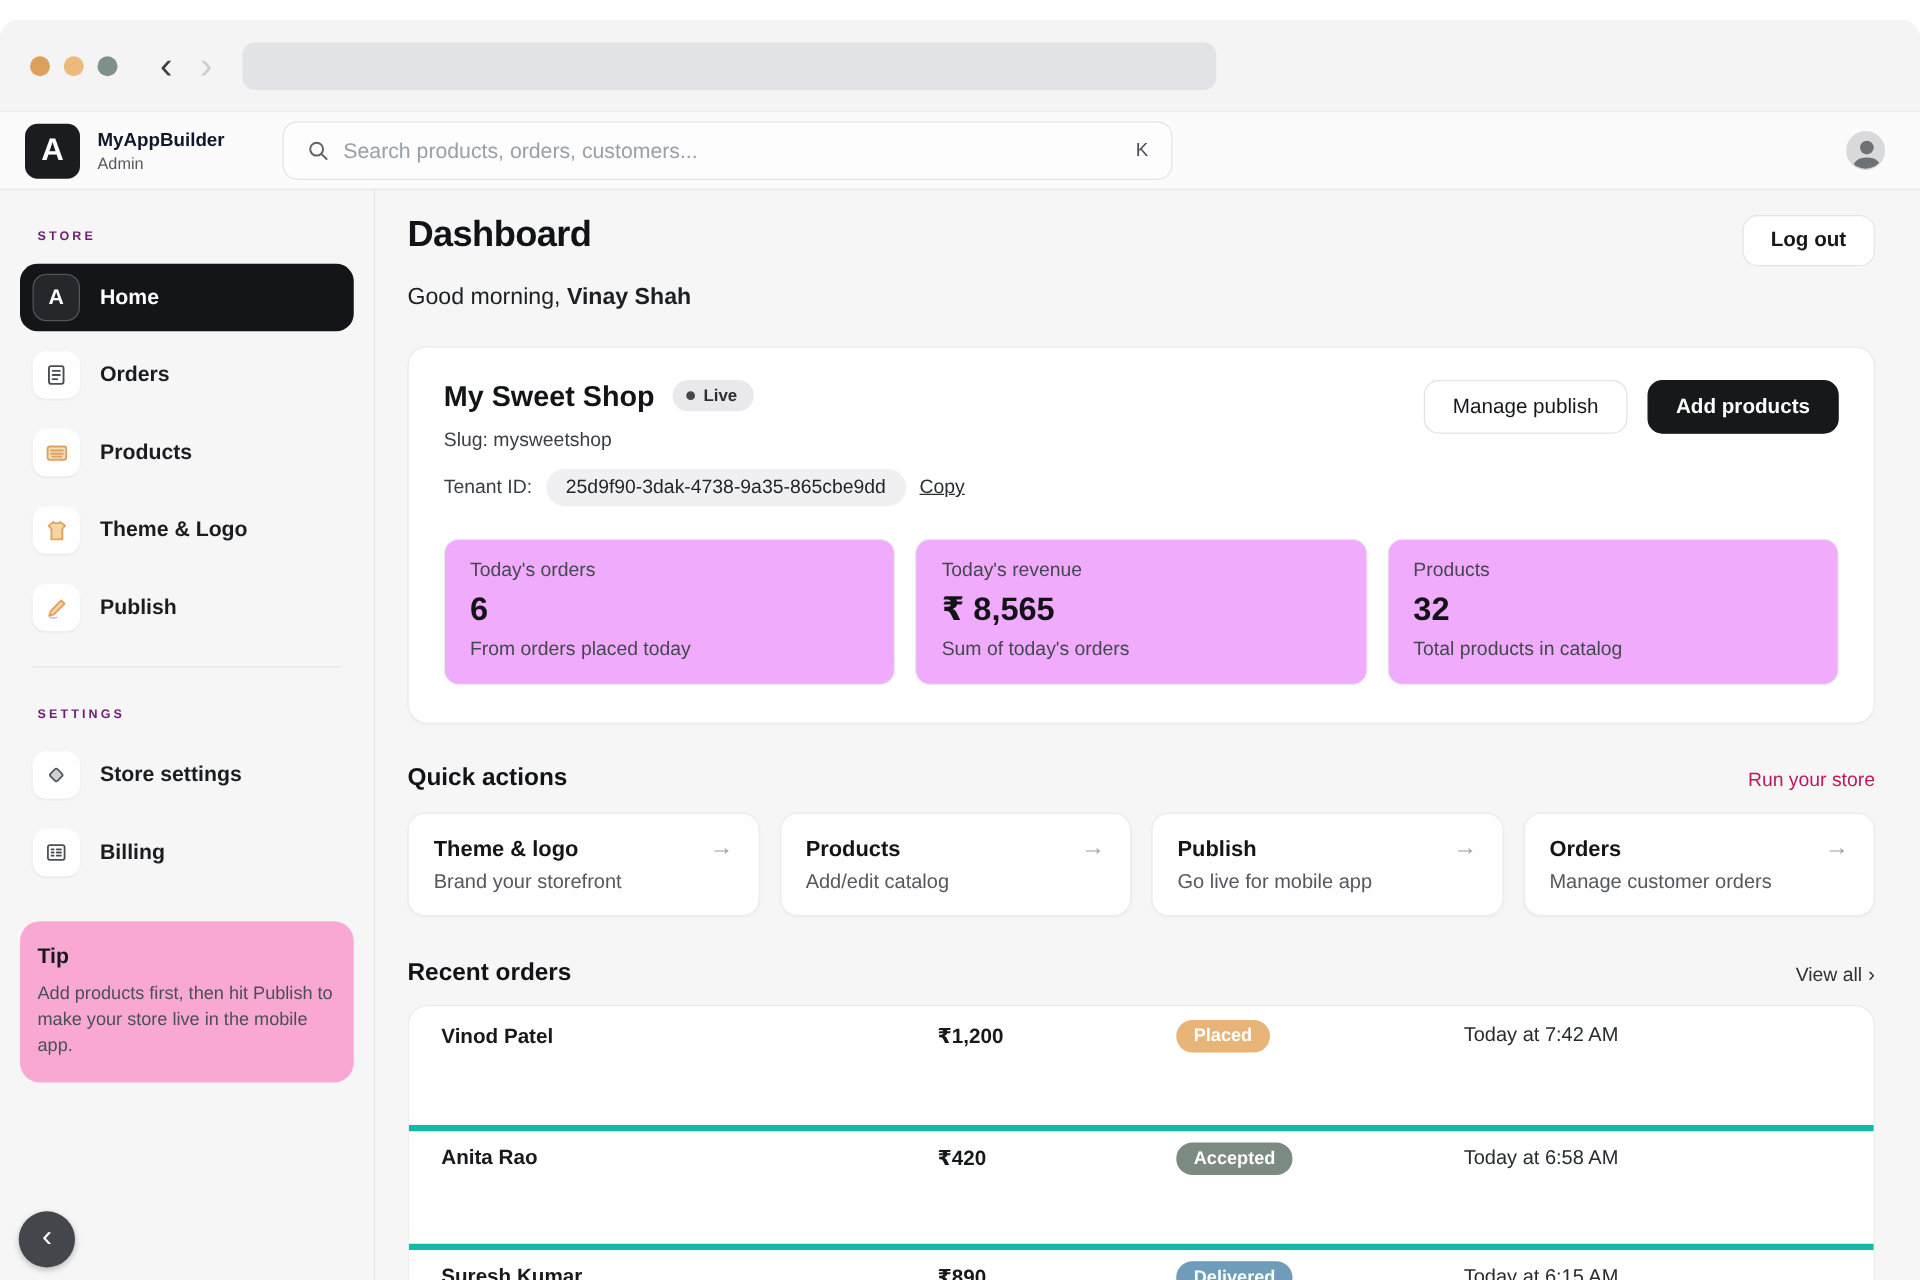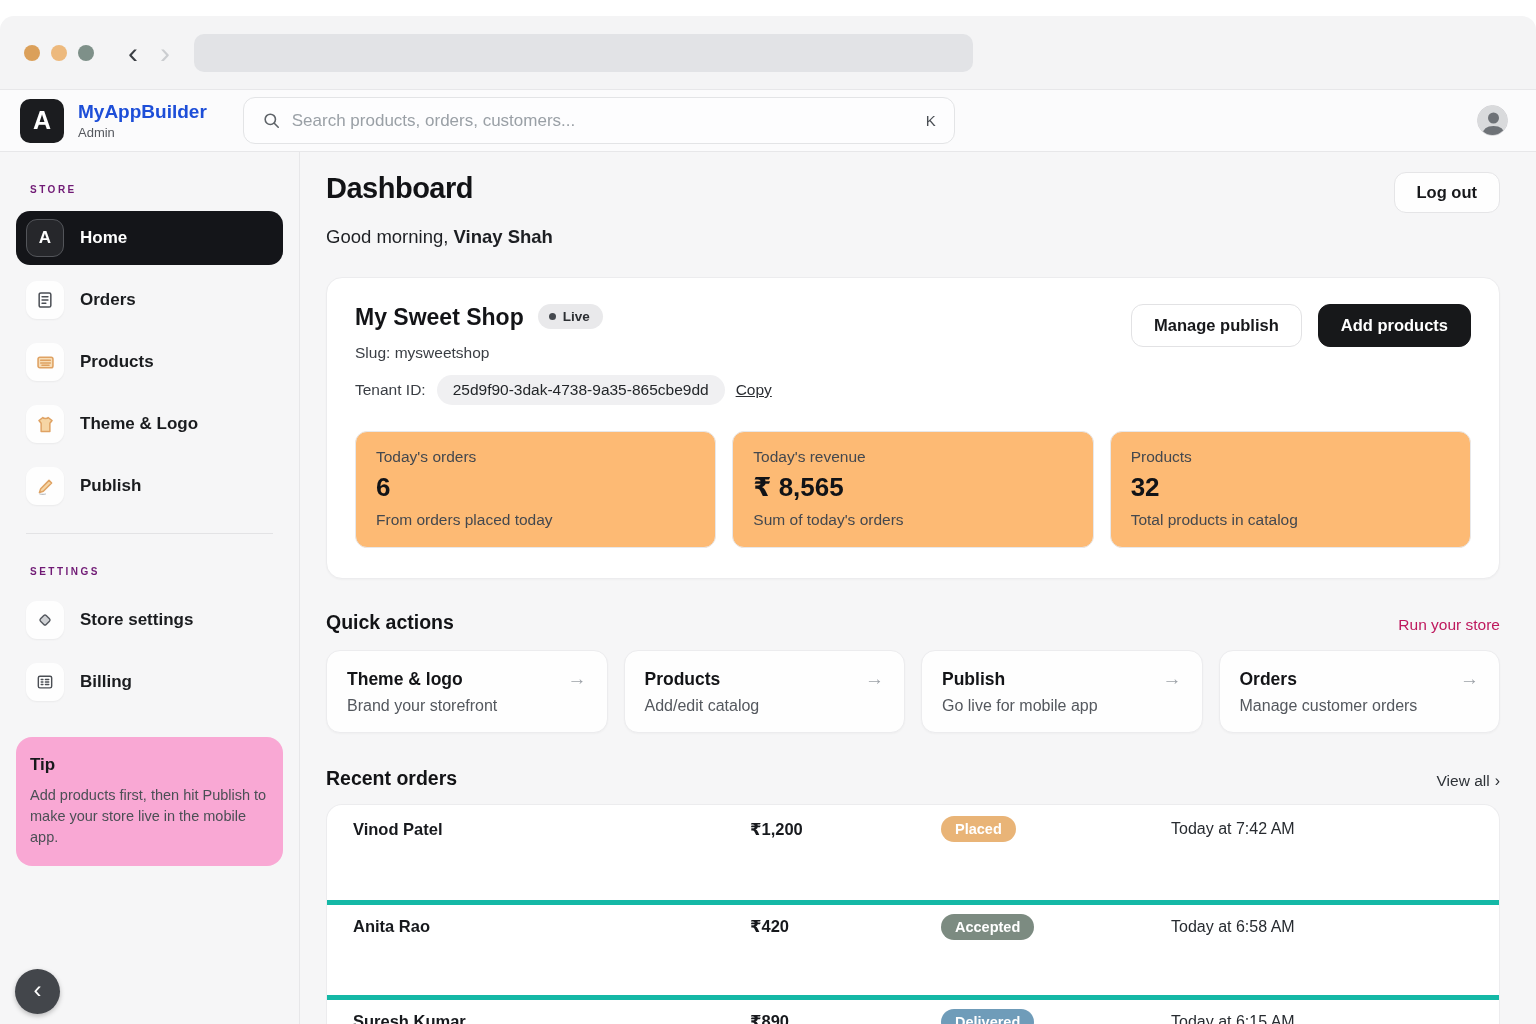--- a/index.html
+++ b/index.html
@@ -19,23 +19,23 @@
   .nav-back { color:#3b3f44; }
   .nav-fwd { color:#cbcdd0; margin-left:22px; }
   .addr-bar { width:779px; height:38px; background:#e2e3e6; border-radius:10px; margin-left:24px; }
 
   
   .app-header { height:62px; background:#fbfbfc; border-bottom:1px solid #e7e7e9;
     display:flex; align-items:center; padding:0 28px 0 20px; }
   .logo-sq { width:44px; height:44px; background:#1b1c1f; border-radius:10px; color:#fff;
     display:flex; align-items:center; justify-content:center; font-size:25px; font-weight:700; }
   .app-title { margin-left:14px; }
-  .app-name { font-size:19px; font-weight:700; color:#1d4ed8; }
+  .app-name { font-size:15px; font-weight:700; color:#0f172a; }
   .app-sub { font-size:13px; color:#55585e; margin-top:2px; }
-  .searchbar { margin-left:36px; width:712px; height:47px; background:#fdfdfe;
+  .searchbar { margin-left:46px; width:712px; height:47px; background:#fdfdfe;
     border:1px solid #e3e4e6; border-radius:12px; display:flex; align-items:center;
     padding:0 18px; gap:11px; }
   .searchbar svg { flex:0 0 auto; }
   .searchbar input { flex:1; border:none; outline:none; background:transparent;
     font-size:17px; color:#24272b; font-family:inherit; }
   .searchbar input::placeholder { color:#9aa0a6; }
   .kbd-hint { font-size:15px; color:#4a4e54; }
   .avatar { margin-left:auto; width:31px; height:31px; border-radius:50%;
     border:1px solid #d5d5d8; overflow:hidden; background:#e6e6e8; cursor:pointer; }
 
@@ -84,27 +84,27 @@
   .live-pill { display:flex; align-items:center; gap:7px; background:#e9e9eb;
     border-radius:999px; padding:5px 13px 5px 11px; font-size:13.5px; font-weight:600; color:#2c2f33; }
   .live-dot { width:7px; height:7px; border-radius:50%; background:#44484e; }
   .slug-line { margin-top:13px; font-size:15.5px; color:#3a3e44; }
   .tenant-row { margin-top:13px; display:flex; align-items:center; gap:11px;
     font-size:15.5px; color:#3a3e44; }
   .tenant-pill { background:#f0f0f2; border-radius:999px; padding:6px 16px; color:#232629; }
   .copy-link { color:#2b2e33; text-decoration:underline; cursor:pointer; }
   .store-actions { display:flex; gap:16px; }
   .btn-outline { padding:11px 22px; background:#ffffff; border:1px solid #e2e2e4;
-    border-radius:12px; font-size:16.5px; font-weight:700; color:#17181b; cursor:pointer;
+    border-radius:12px; font-size:16.5px; font-weight:400; color:#17181b; cursor:pointer;
     font-family:inherit; }
   .btn-dark { padding:11px 22px; background:#17181a; border:1px solid #17181a;
     border-radius:12px; font-size:16.5px; font-weight:600; color:#ffffff; cursor:pointer;
     font-family:inherit; }
   .stats-row { margin-top:26px; display:flex; gap:16px; }
-  .stat-card { flex:1; background:#fdba74; border:1px solid #e8e8ea; border-radius:12px;
+  .stat-card { flex:1; background:#f0abfc; border:1px solid #e8e8ea; border-radius:12px;
     padding:16px 20px 18px; }
   .stat-label { font-size:15.5px; color:#44484e; }
   .stat-value { margin-top:6px; font-size:26px; font-weight:700; color:#111317; }
   .stat-sub { margin-top:8px; font-size:15.5px; color:#44484e; }
 
   
   .section-head { margin-top:32px; display:flex; justify-content:space-between; align-items:flex-end; }
   .section-title { font-size:19.5px; font-weight:700; color:#121316; }
   .section-hint { font-size:15.5px; color:#be185d; }
   .qa-row { margin-top:16px; display:flex; gap:16px; }

